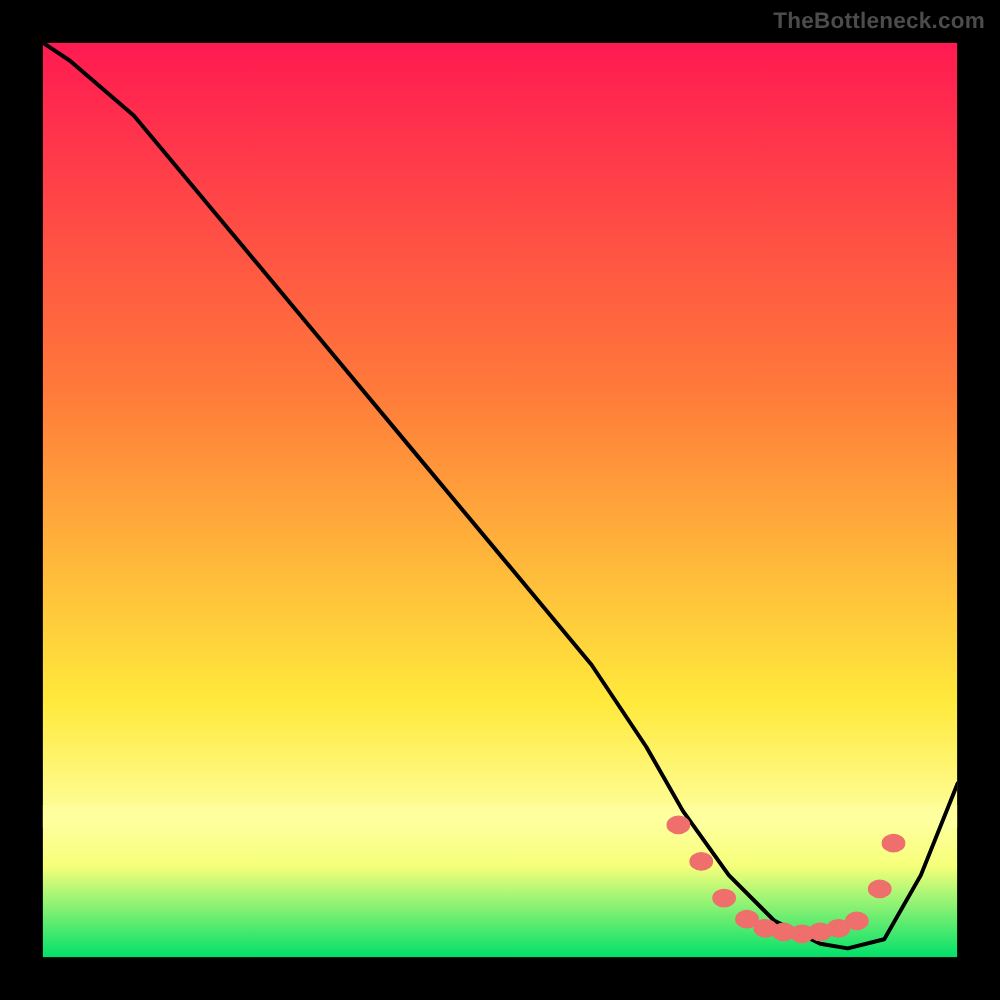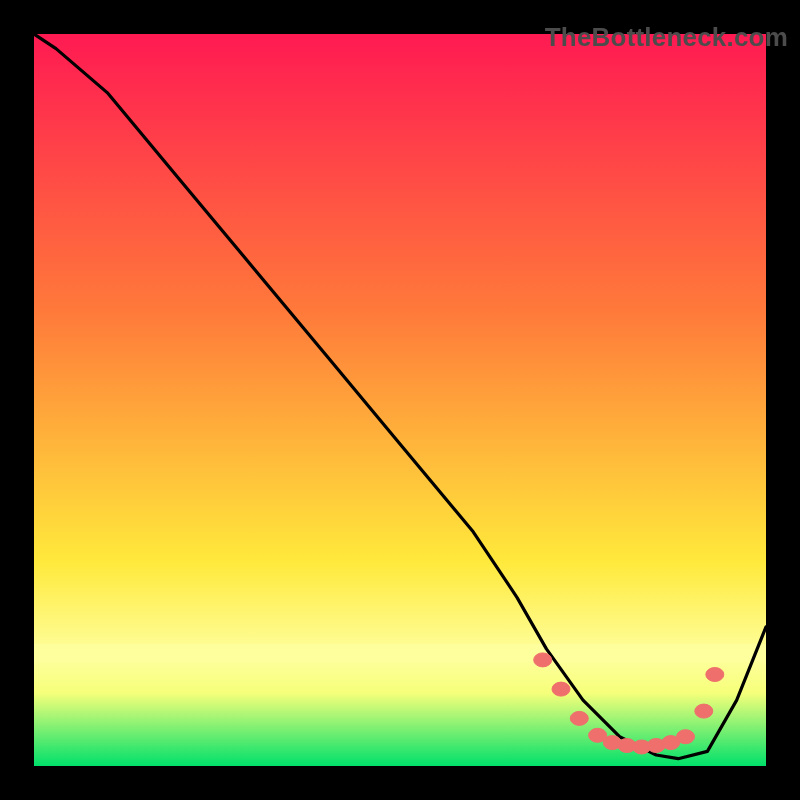--- a/index.html
+++ b/index.html
@@ -28,25 +28,24 @@
   .plot svg {
     display: block;
     width: 732px;
     height: 732px;
   }
   .watermark {
     position: absolute;
     top: 6px;
     right: 12px;
     color: #4c4c4c;
-    font-size: 26px;
+    font-size: 18px;
     font-weight: 600;
     letter-spacing: 0.2px;
     pointer-events: none;
-    margin-top: 16px;
   }
 </style>
 </head>
 <body>
 
 <div class="stage">
   <div class="plot">
     <svg viewBox="0 0 732 732" aria-hidden="true">
       <defs>
         <linearGradient id="bg-grad" x1="0" y1="0" x2="0" y2="1">

